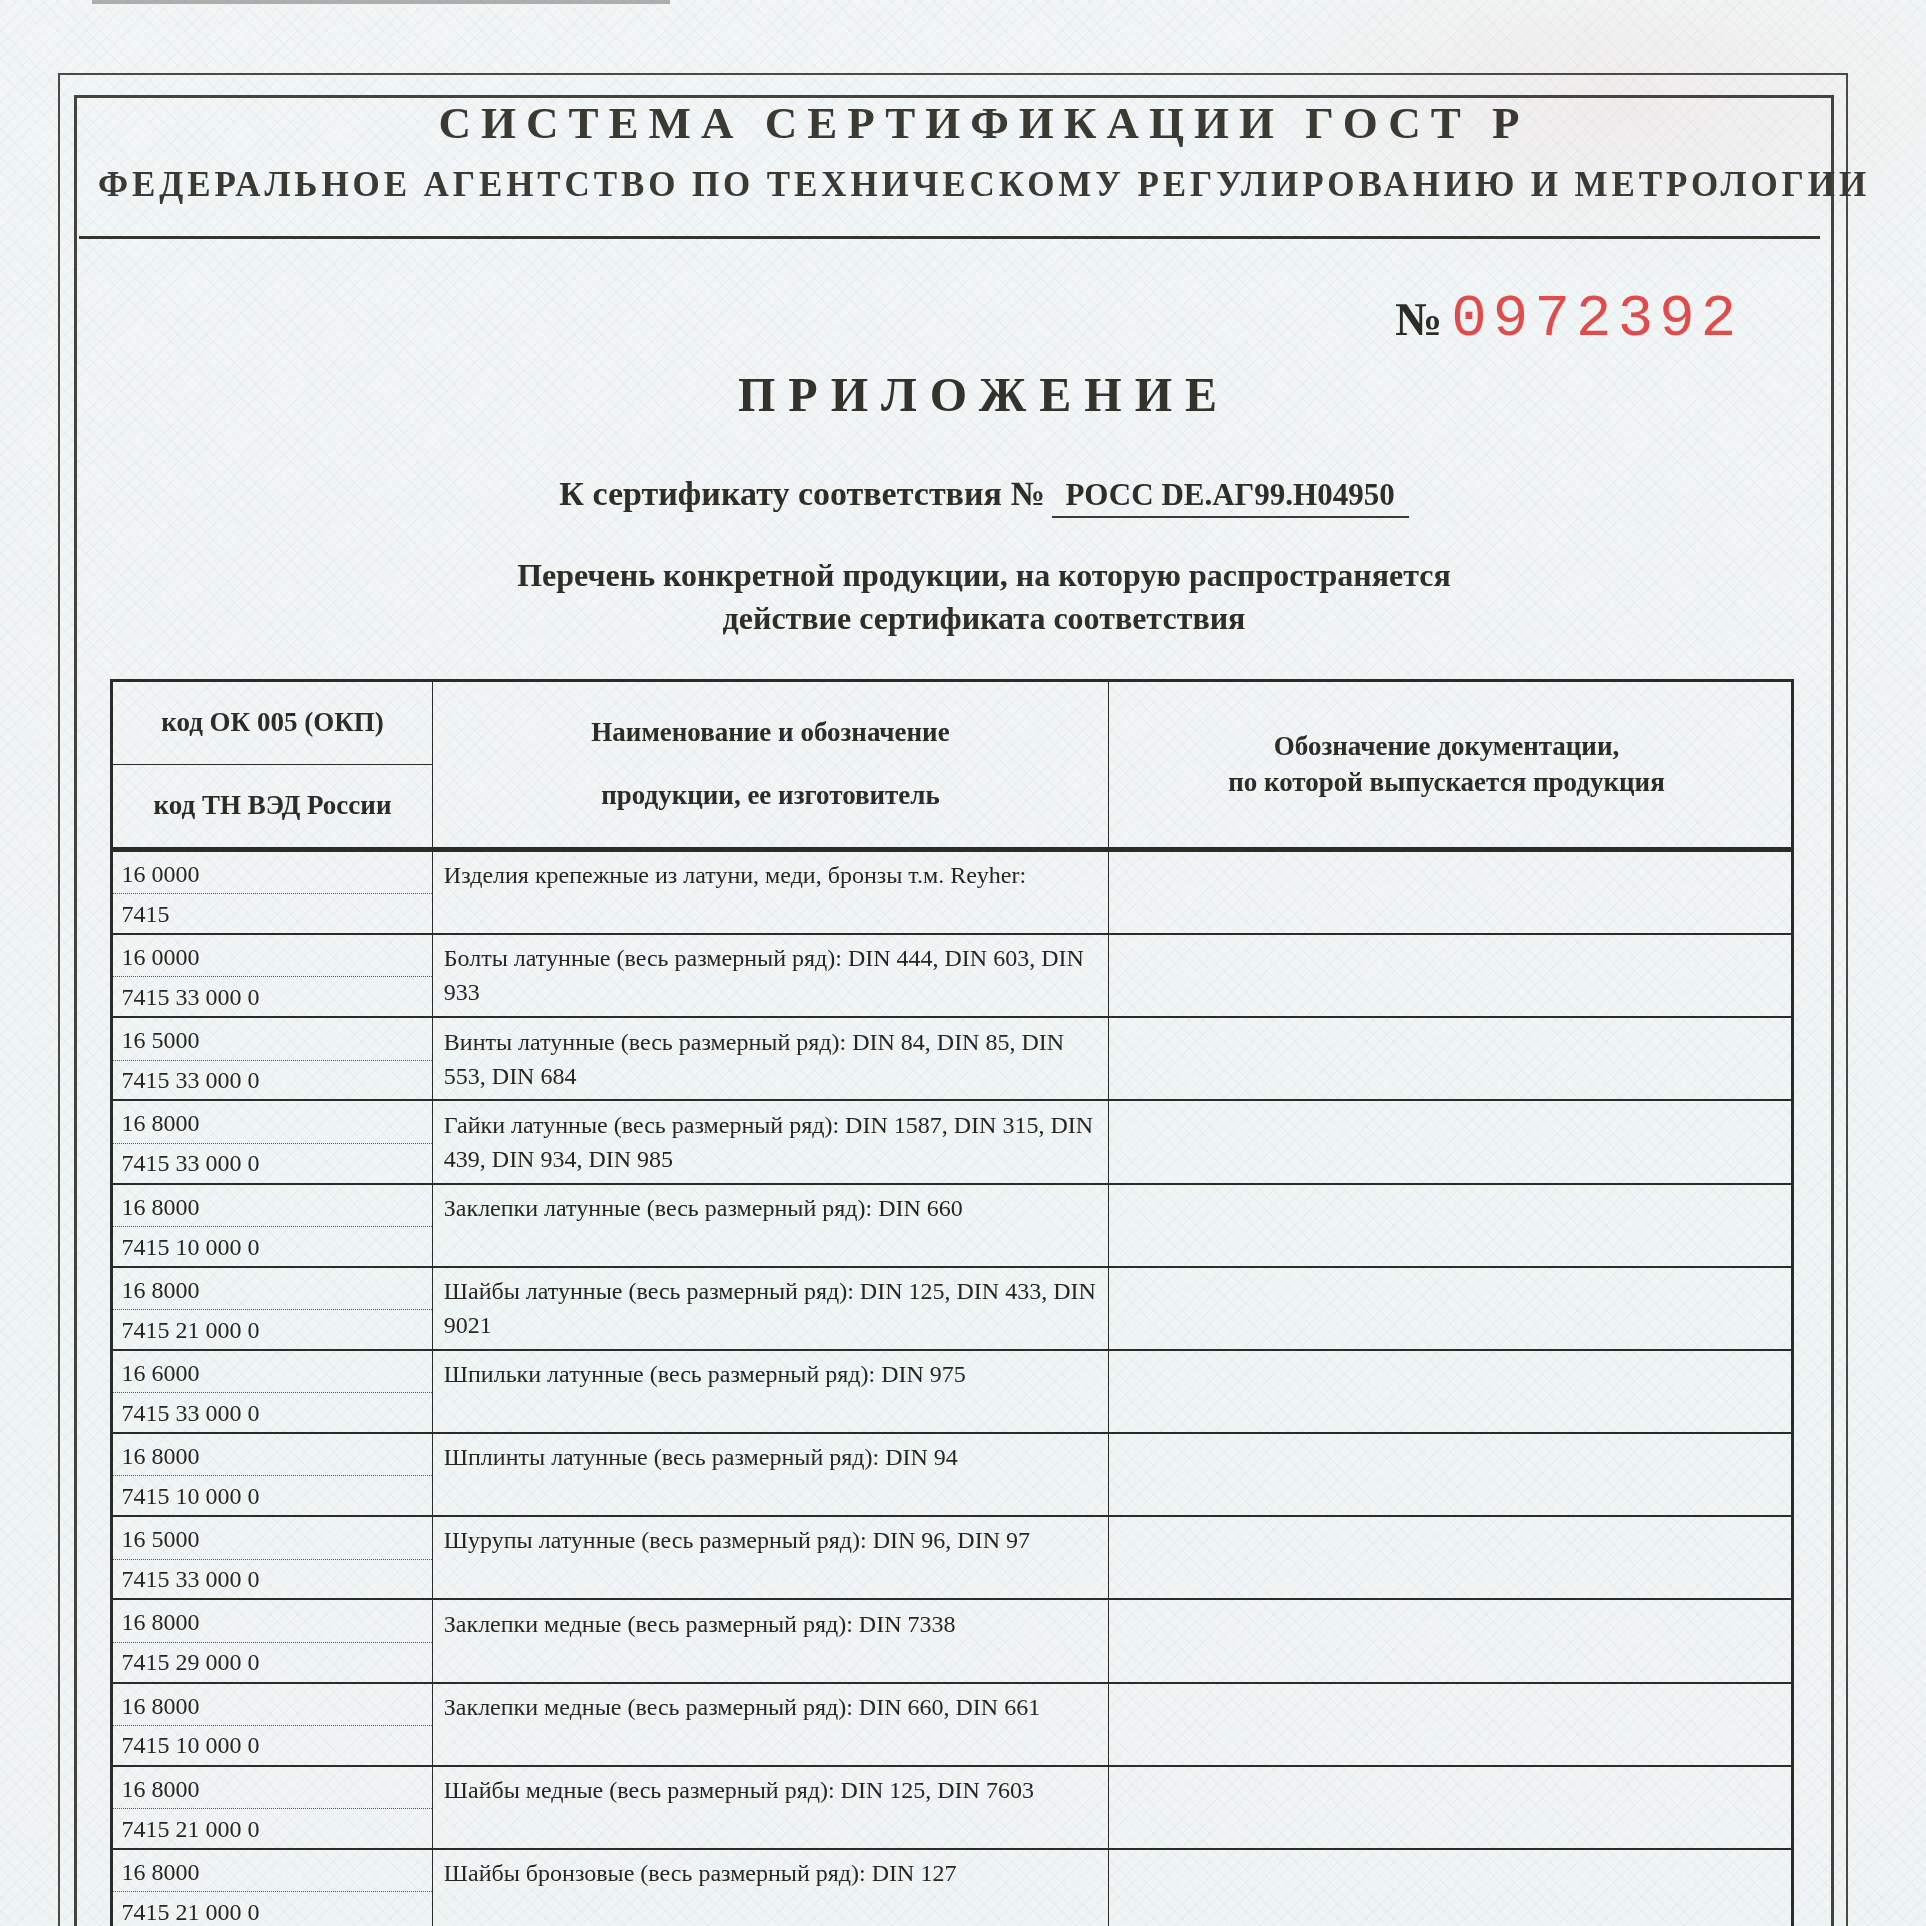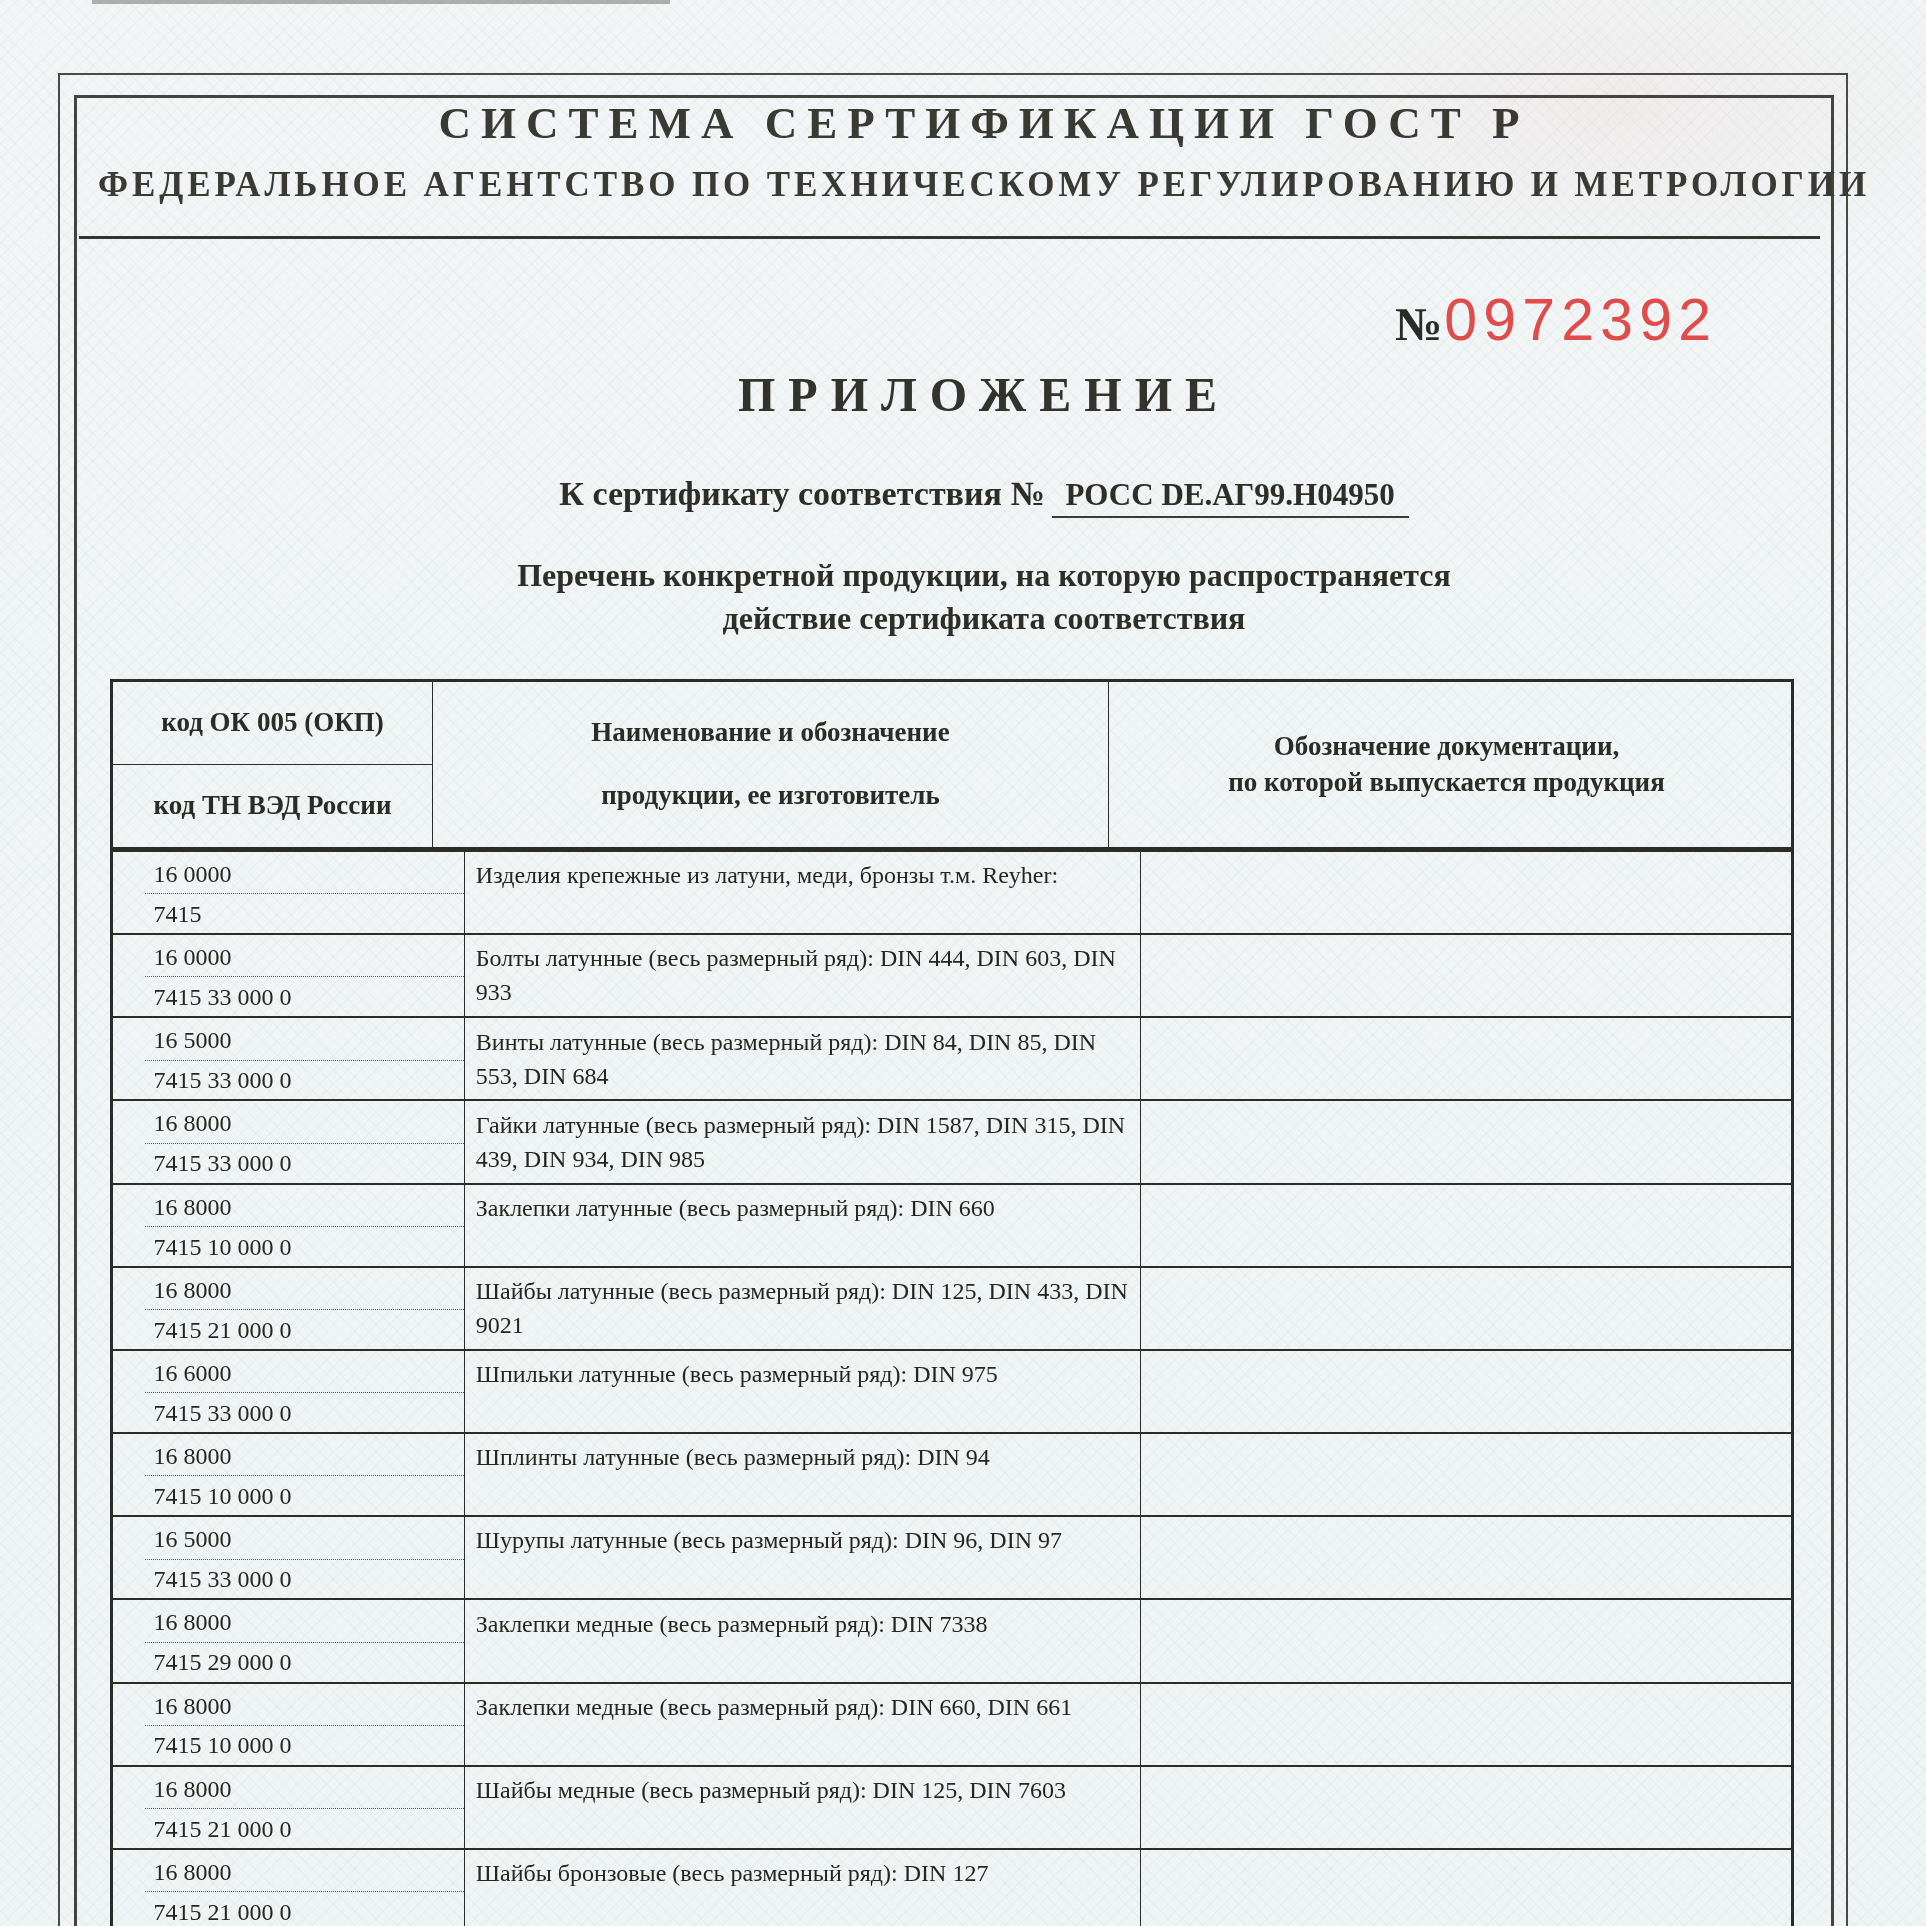--- a/index.html
+++ b/index.html
@@ -23,22 +23,22 @@
   .frame-inner{position:absolute;left:74px;top:95px;width:1754px;height:2515px;border:3.5px solid #44443d;}
 
   .h1{position:absolute;left:0;right:0;top:97px;text-align:center;
       font-size:45px;font-weight:bold;letter-spacing:10px;color:#3a3a33;}
   .h2{position:absolute;left:0;right:0;top:165px;text-align:center;
       font-size:35px;font-weight:bold;letter-spacing:3.9px;color:#3a3a33;}
   .header-rule{position:absolute;left:79px;top:236px;width:1741px;height:3.1px;background:#35352f;}
 
   .numline{position:absolute;left:1395px;top:286px;white-space:nowrap;}
   .no-sign{font-size:47px;font-weight:bold;color:#2c2c26;}
-  .no-digits{font-family:Liberation Sans, sans-serif;font-size:59px;font-weight:400;
-      color:#e04b4b;letter-spacing:6.2px;margin-left:2px;}
+  .no-digits{font-family:Liberation Mono, monospace;font-size:59px;font-weight:400;
+      color:#e04b4b;letter-spacing:6.2px;margin-left:9px;}
 
   .title{position:absolute;left:0;right:0;top:367px;text-align:center;
       font-size:48px;font-weight:bold;letter-spacing:13px;color:#33332c;}
 
   .certline{position:absolute;left:0;right:0;top:475px;text-align:center;
       font-size:34px;font-weight:bold;color:#2e2e27;white-space:nowrap;}
   .cert-value{font-size:31px;border-bottom:2.3px solid #3a3a34;padding:0 14px 3.9px 14px;margin-left:7px;}
 
   .sub{position:absolute;left:0;right:0;text-align:center;font-size:32px;font-weight:bold;color:#2e2e27;}
   .sub1{top:557px;}
@@ -46,21 +46,21 @@
 
   
   .ptable{position:absolute;left:110px;top:679px;width:1678px;border:3.5px solid #2c2c26;}
   .thead{display:grid;grid-template-columns:320px 676px 675px;height:165px;border-bottom:5px solid #2c2c26;}
   .th{font-weight:bold;font-size:27px;line-height:1.32;color:#2c2c26;}
   .thc1{display:flex;flex-direction:column;border-right:1.9px solid #2c2c26;}
   .okp,.tnved{flex:1;display:flex;align-items:center;justify-content:center;text-align:center;padding:0 7.7px;}
   .okpsep{height:0;border-top:1.5px solid #2c2c26;}
   .thc2{display:flex;flex-direction:column;align-items:center;justify-content:center;text-align:center;border-right:1.9px solid #2c2c26;gap:27px;}
   .thc3{display:flex;flex-direction:column;align-items:center;justify-content:center;text-align:center;}
-  .trow{display:grid;grid-template-columns:320px 676px 675px;min-height:79px;border-top:2.7px solid #2c2c26;padding-left:32px;}
+  .trow{display:grid;grid-template-columns:320px 676px 675px;min-height:79px;border-top:2.7px solid #2c2c26;}
   .trow:first-child{border-top:none;}
   .tc1{display:flex;flex-direction:column;border-right:1.9px solid #2c2c26;font-size:24px;line-height:1.3;}
   .code1{padding:7px 3.9px 2.3px 8.5px;}
   .codesep{height:0;border-top:1.9px dotted #56564e;margin-top:0.8px;}
   .code2{padding:4.6px 3.9px 3.1px 8.5px;}
   .tc2{border-right:1.9px solid #2c2c26;font-size:24px;line-height:1.42;padding:6.2px 9.2px 4.6px 10.8px;white-space:pre-line;}
   .tc3{font-size:24px;}
 </style>
 </head>
 <body>

